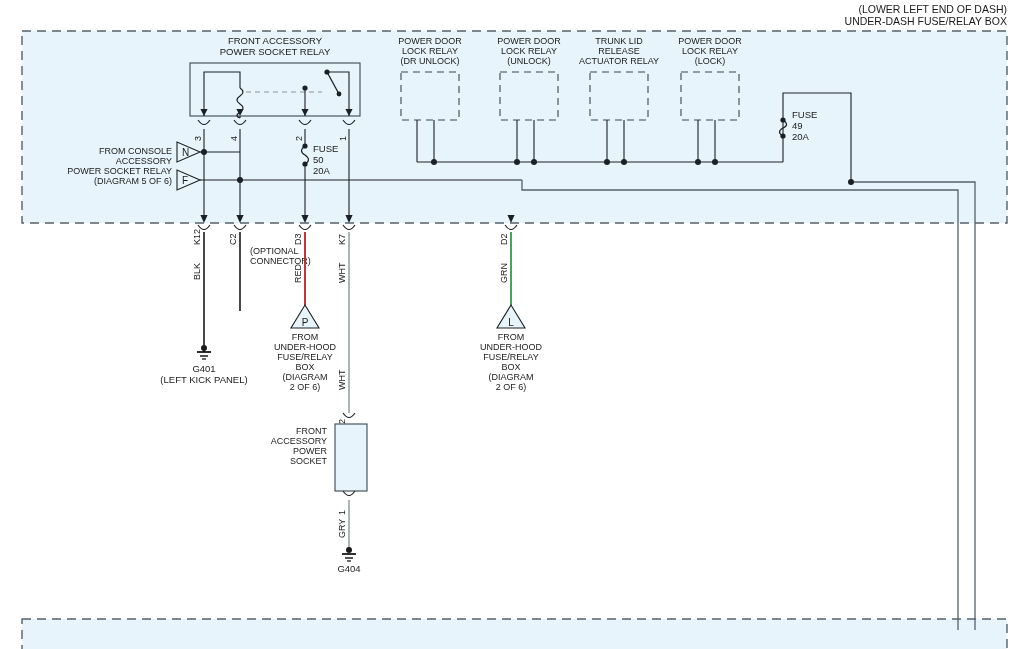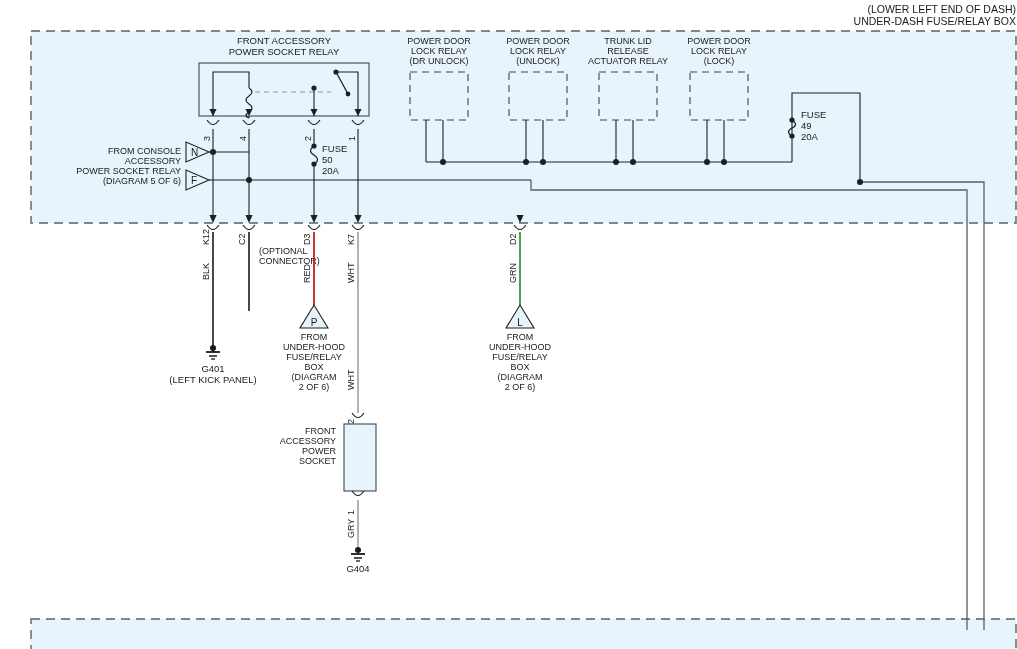--- a/index.html
+++ b/index.html
@@ -1,18 +1,18 @@
 <!DOCTYPE html>
 <html><head>
 <meta charset="utf-8">
 <style>
   html,body{margin:0;padding:0;background:#ffffff;}
   body{width:1017px;height:649px;position:relative;overflow:hidden;
        font-family:"Liberation Sans","DejaVu Sans",sans-serif;color:#1a1a1a;}
-  #stage{position:absolute;inset:0;margin-left:9px;}
+  #stage{position:absolute;inset:0;}
   svg{display:block;}
   text{font-family:"Liberation Sans","DejaVu Sans",sans-serif;fill:#1a1a1a;}
 </style>
 </head>
 <body>
 
 <div id="stage">
 <svg width="1017" height="649" viewBox="0 0 1017 649">
 
   <g>

